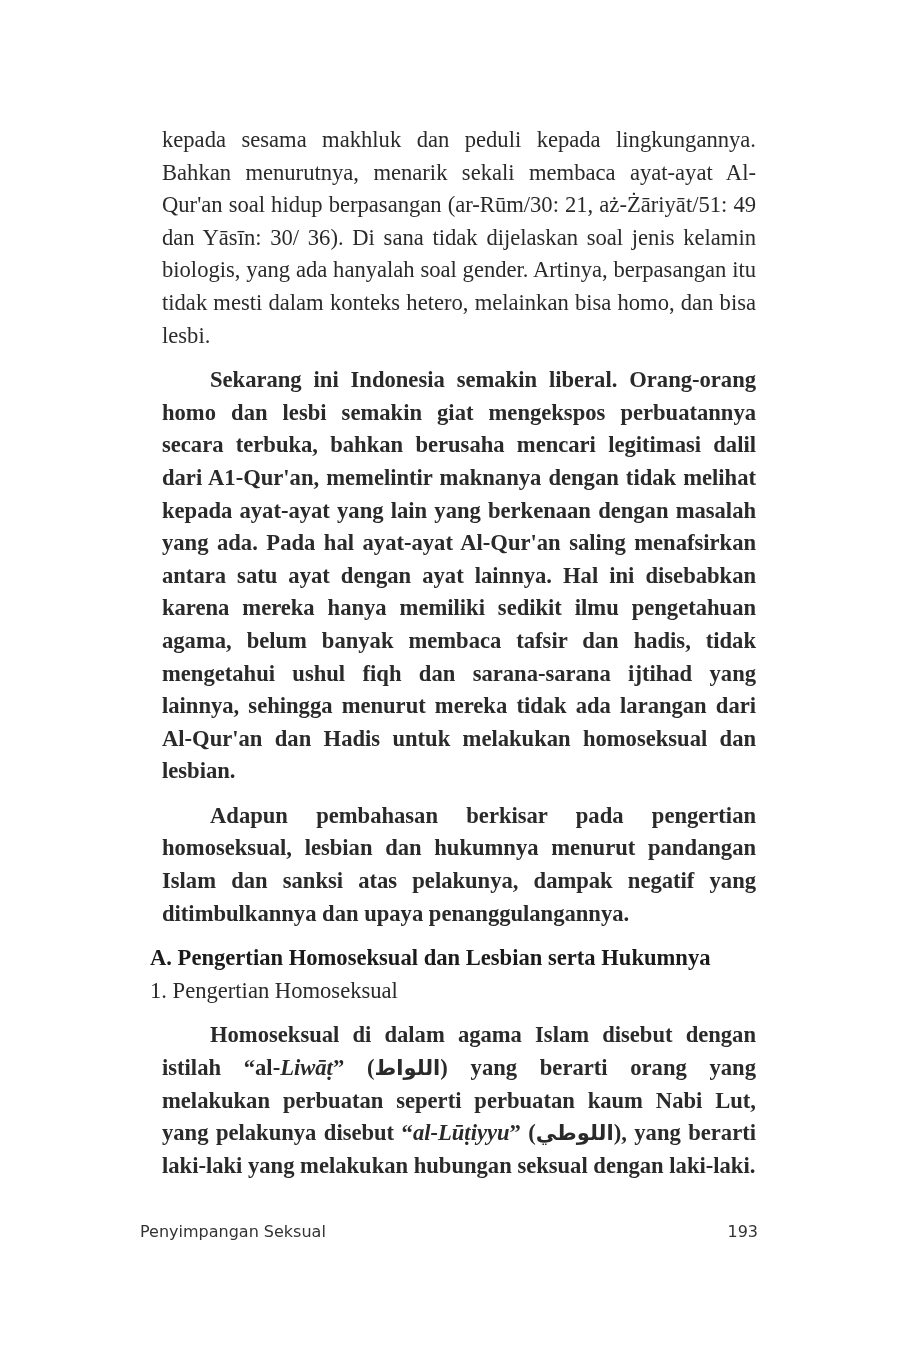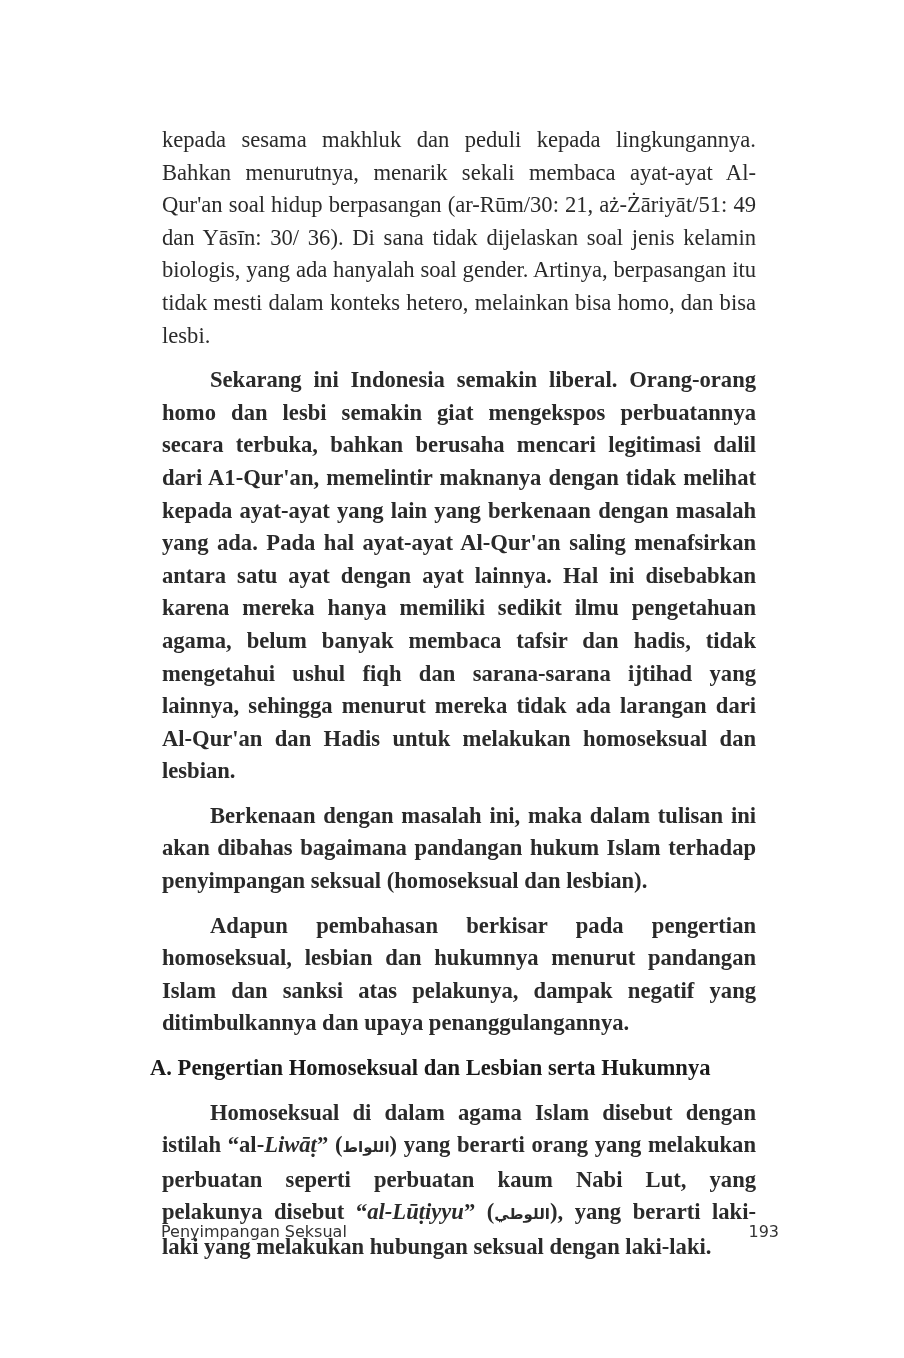--- a/index.html
+++ b/index.html
@@ -11,36 +11,36 @@
       text-align: justify;
       hyphens: manual;
     }
     .para { margin: 12px; }
     .indent { text-indent: 48px; font-weight: bold; }
     .heading {
       font-weight: bold; font-size: 22.6px; color: #1a1a1a; 
       text-align: left; white-space: nowrap;
     }
     .subheading { text-align: left; margin: 0; }
-    .arabic { font-family: "DejaVu Sans", sans-serif; font-size: 15px; }
+    .arabic { font-family: "DejaVu Sans", sans-serif; font-size: 21px; }
     .footer {
-      position: absolute; left: 161px; top: 1222px; width: 618px;
+      position: absolute; left: 140px; top: 1222px; width: 618px;
       font-family: "DejaVu Sans", sans-serif; font-size: 16px; color: #333333;
       display: flex; justify-content: space-between;
     }
   </style>
 </head>
 <body>
 
 <div class="page">
   <p class="para">kepada sesama makhluk dan peduli kepada lingkungannya. Bahkan menurutnya, menarik sekali membaca ayat-ayat Al-Qur'an soal hidup berpasangan (ar-Rūm/30: 21, aż-Żāriyāt/51: 49 dan Yāsīn: 30/ 36). Di sana tidak dijelaskan soal jenis kelamin biologis, yang ada hanyalah soal gender. Artinya, berpasangan itu tidak mesti dalam konteks hetero, melainkan bisa homo, dan bisa lesbi.</p>
   <p class="para indent">Sekarang ini Indonesia semakin liberal. Orang-orang homo dan lesbi semakin giat mengekspos perbuatannya secara terbuka, bahkan berusaha mencari legitimasi dalil dari A1-Qur'an, memelintir maknanya dengan tidak melihat kepada ayat-ayat yang lain yang berkenaan dengan masalah yang ada. Pada hal ayat-ayat Al-Qur'an saling menafsirkan antara satu ayat dengan ayat lainnya. Hal ini disebabkan karena mereka hanya memiliki sedikit ilmu pengetahuan agama, belum banyak membaca tafsir dan hadis, tidak mengetahui ushul fiqh dan sarana-sarana ijtihad yang lainnya, sehingga menurut mereka tidak ada larangan dari Al-Qur'an dan Hadis untuk melakukan homoseksual dan lesbian.</p>
-  <p class="para indent">Berkenaan dengan masalah ini, maka dalam tulisan ini akan dibahas bagaimana pandangan hukum Islam terhadap penyimpangan seksual (homoseksual dan lesbian).</p>
   <p class="para indent">Adapun pembahasan berkisar pada pengertian homoseksual, lesbian dan hukumnya menurut pandangan Islam dan sanksi atas pelakunya, dampak negatif yang ditimbulkannya dan upaya penanggulangannya.</p>
 
   <div class="heading">A. Pengertian Homoseksual dan Lesbian serta Hukumnya</div>
+  <p class="subheading">1. Pengertian Homoseksual</p>
   <p class="para indent"><span>Homoseksual di dalam agama Islam disebut dengan istilah “al-</span><i>Liwāṭ</i><span>” (</span><span class="arabic" dir="rtl">اللواط</span><span>) yang berarti orang yang melakukan perbuatan seperti perbuatan kaum Nabi Lut, yang pelakunya disebut “</span><i>al-Lūṭiyyu</i><span>” (</span><span class="arabic" dir="rtl">اللوطي</span><span>), yang berarti laki-laki yang melakukan hubungan seksual dengan laki-laki.</span></p>
 </div>
 
 <div class="footer">
   <span>Penyimpangan Seksual</span>
   <span>193</span>
 </div>
 
 </body></html>

